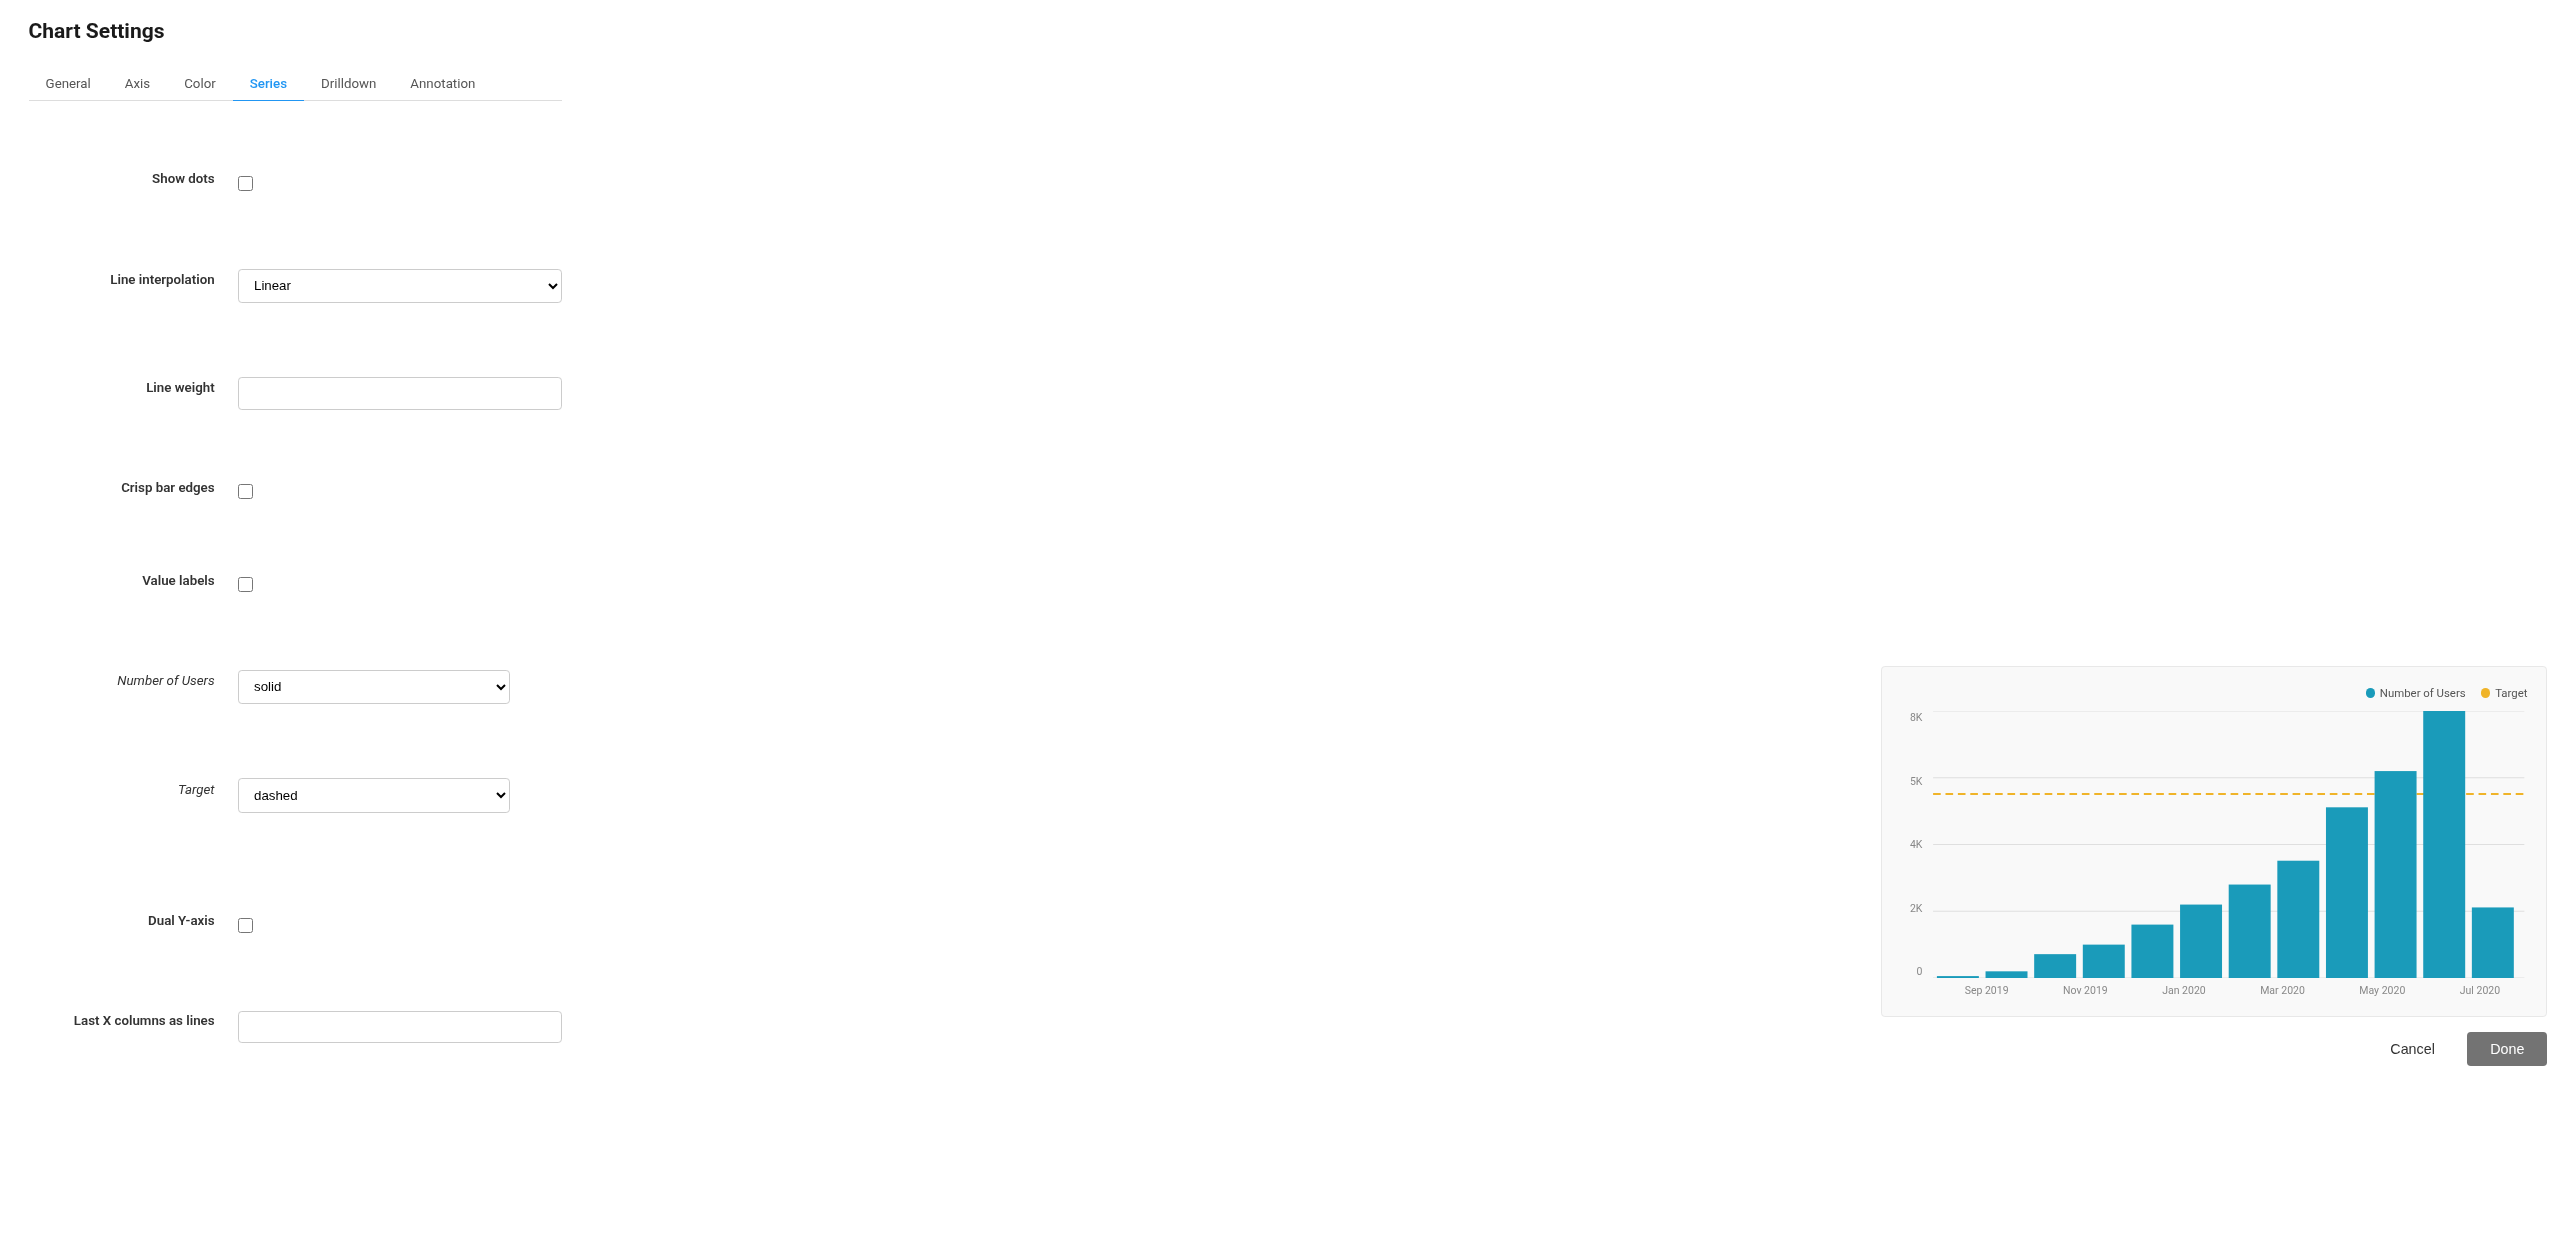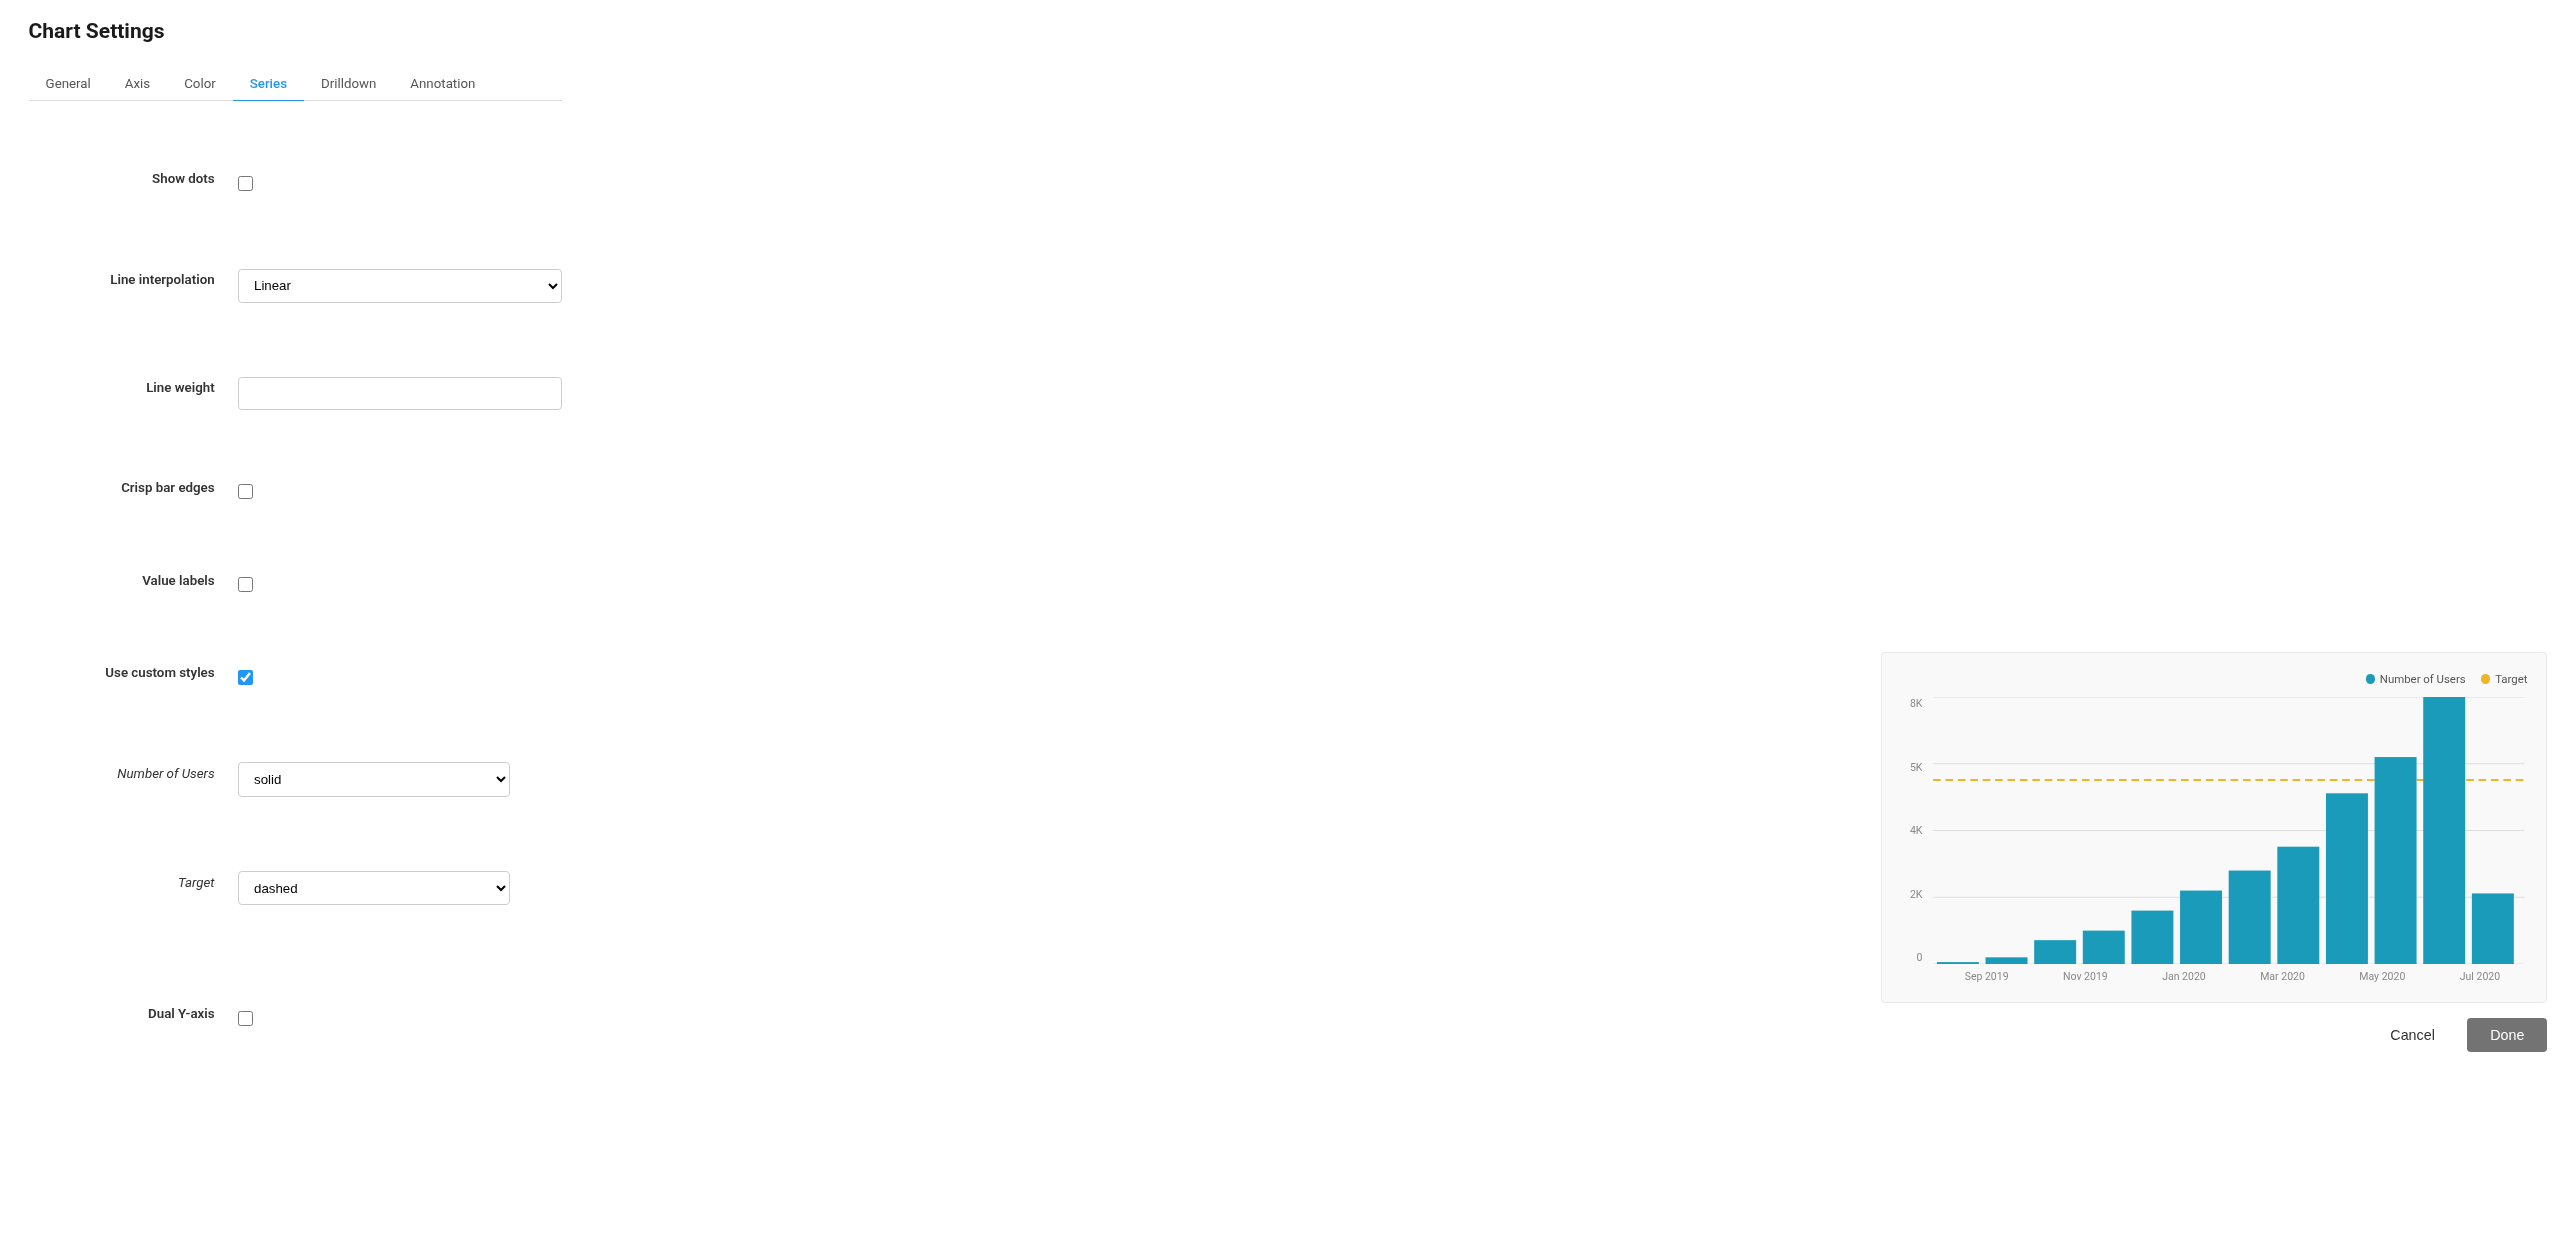--- a/index.html
+++ b/index.html
@@ -241,26 +241,20 @@
       </div>
     </div>
 
     <div class="form-row">
       <div class="form-label">Value labels</div>
       <div class="form-control">
         <input type="checkbox" style="">
       </div>
     </div>
 
-    <div class="form-row">
-      <div class="form-label">Use custom styles</div>
-      <div class="form-control">
-        <input type="checkbox" class="blue-check" checked="" style="">
-      </div>
-    </div>
 
     <div class="form-row">
       <div class="form-label italic">Number of Users</div>
       <div class="form-control">
         <select class="select-narrow">
           <option selected="">solid</option>
           <option>dashed</option>
           <option>dotted</option>
         </select>
       </div>
@@ -279,20 +273,26 @@
 
     <div style="height: 30.5px;"></div>
 
     <div class="form-row">
       <div class="form-label">Dual Y-axis</div>
       <div class="form-control">
         <input type="checkbox" style="">
       </div>
     </div>
 
+    <div class="form-row">
+      <div class="form-label">Last X columns as lines</div>
+      <div class="form-control">
+        <input type="text" style="">
+      </div>
+    </div>
   </div>
 
   <div class="right-panel">
     <div class="chart-container">
 
       <div class="chart-legend">
         <div class="legend-item">
           <div class="legend-dot" style="background:#1a9bba;"></div>
           <span>Number of Users</span>
         </div>

